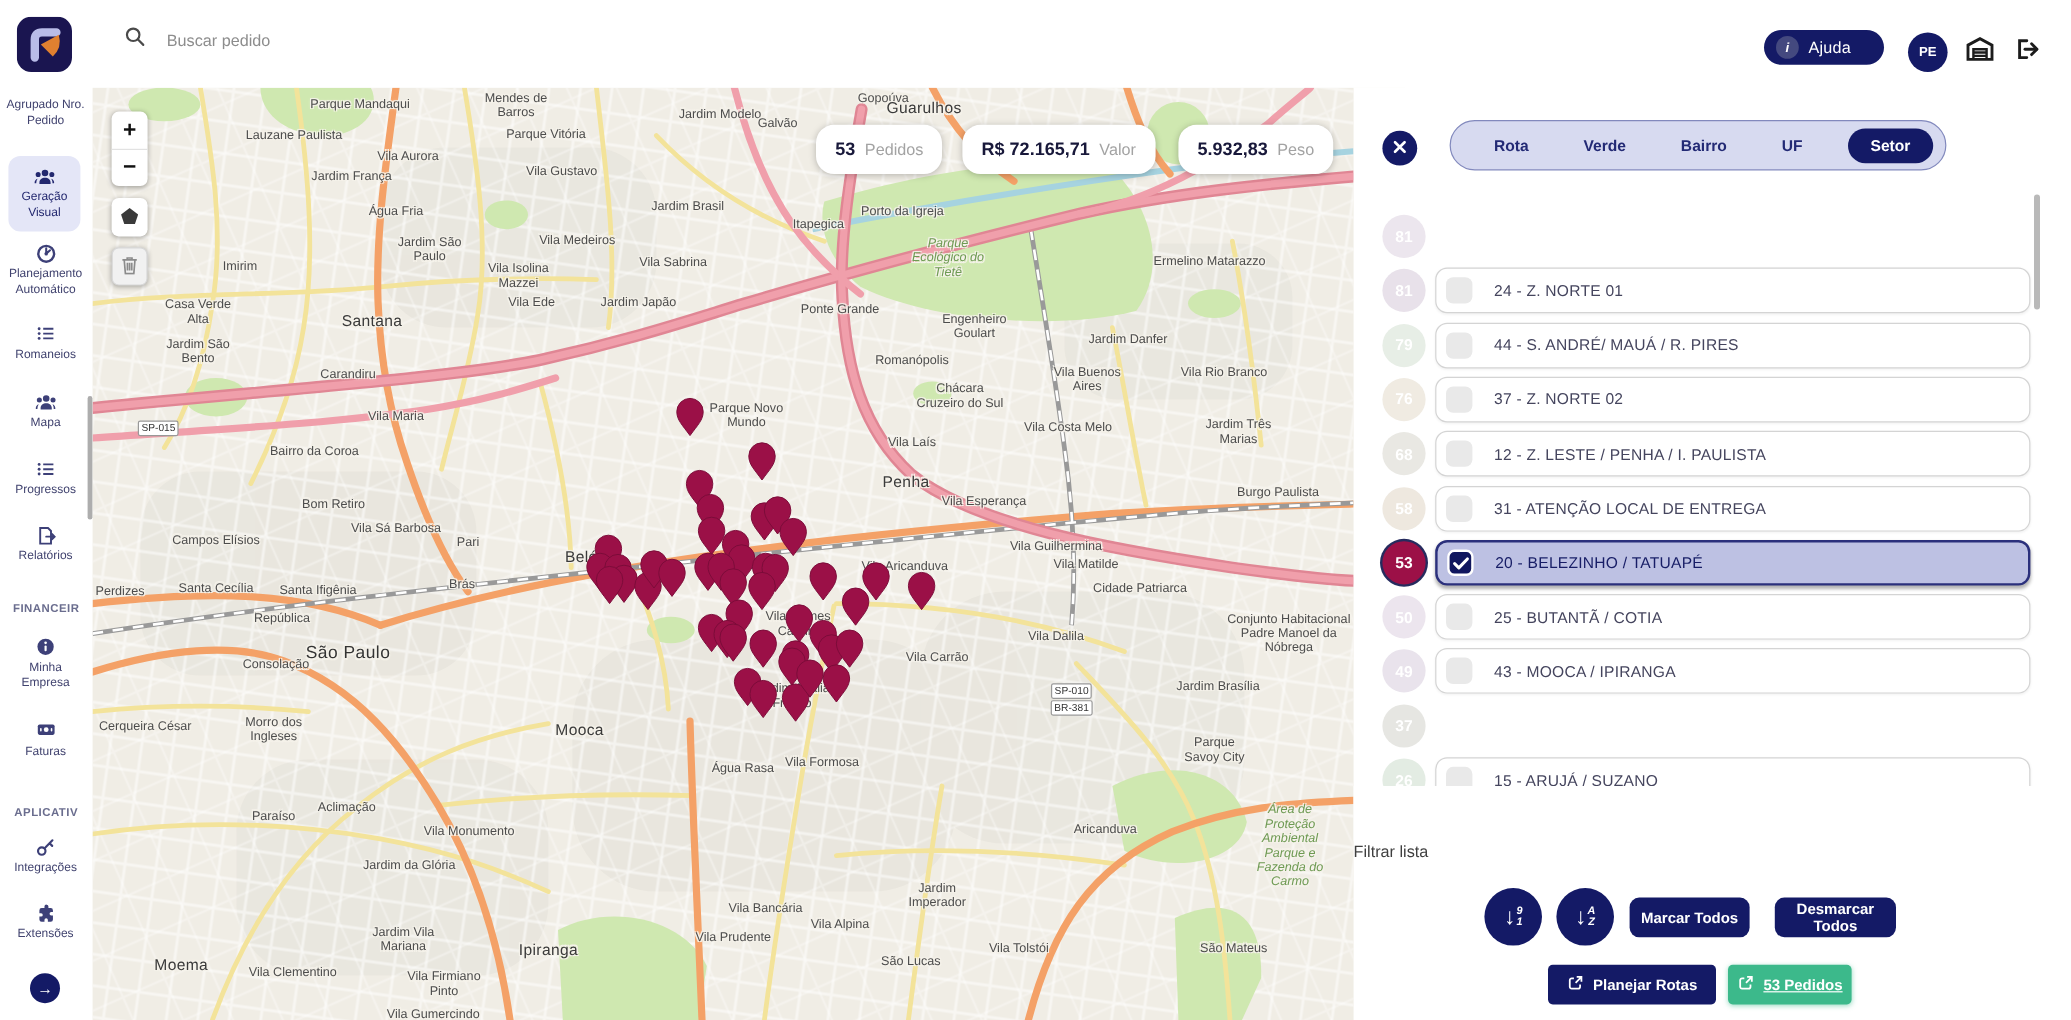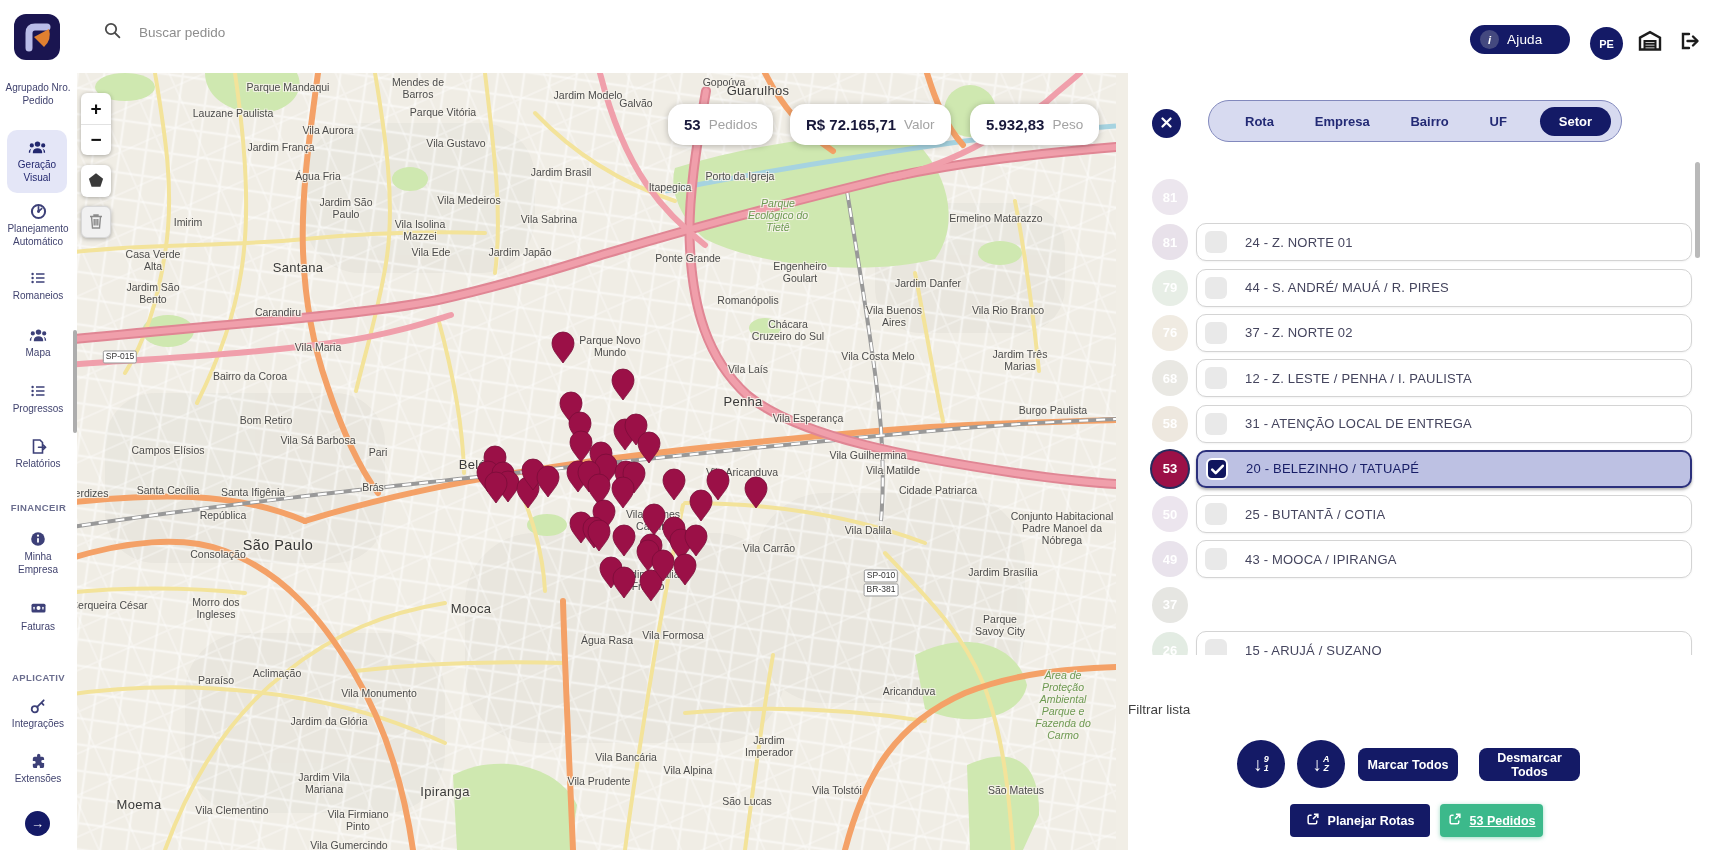--- a/index.html
+++ b/index.html
@@ -30,21 +30,21 @@
   .side-item .s-icon{display:block;margin:0 auto 3px auto;height:17px;color:#3d4078;}
   .side-item.sel{left:7px;width:60px;background:#e4e6f7;border-radius:10px;padding:9px 0;color:#23286f;}
   .side-item.sel .s-icon{color:#23286f;}
   .side-header{position:absolute;left:0;width:77px;text-align:center;color:#6a6d8e;font-size:9.5px;
     font-weight:700;letter-spacing:.4px;}
   .side-scroll{position:absolute;left:73px;top:257px;width:4px;height:103px;background:#adadad;border-radius:2px;}
   .collapse-btn{position:absolute;left:25px;top:738px;width:25px;height:25px;border-radius:50%;background:#141a66;
     color:#fff;border:none;font-size:13px;display:flex;align-items:center;justify-content:center;cursor:pointer;}
 
   
-  .map{position:absolute;left:65px;top:73px;width:1094px;height:777px;background:#f1eee6;overflow:hidden;z-index:1;}
+  .map{position:absolute;left:77px;top:73px;width:1094px;height:777px;background:#f1eee6;overflow:hidden;z-index:1;}
   .map svg.base{position:absolute;left:0;top:0;z-index:1;}
   .map-labels{position:absolute;left:0;top:0;width:100%;height:100%;z-index:3;}
   .mlbl{position:absolute;transform:translate(-50%,-50%);font-size:10.5px;color:#4c4c4c;white-space:nowrap;
     text-align:center;line-height:1.15;
     text-shadow:1px 1px 0 #f5f2ea,-1px -1px 0 #f5f2ea,1px -1px 0 #f5f2ea,-1px 1px 0 #f5f2ea,0 0 3px #f5f2ea;}
   .mlbl.wrap{white-space:normal;}
   .mlbl.city{font-size:13px;color:#3a3a3a;letter-spacing:.3px;}
   .mlbl.big{font-size:14.5px;color:#333;letter-spacing:.4px;}
   .mlbl.green{color:#6e9a53;font-style:italic;text-align:center;}
   .shield{position:absolute;transform:translate(-50%,-50%);font-size:8.5px;color:#333;background:#fff;
@@ -502,21 +502,21 @@
 <div class="panel">
   <button class="close-btn">
     <span>
       <svg width="11" height="11" viewBox="0 0 11 11">
           <path d="M1.5 1.5 L9.5 9.5 M9.5 1.5 L1.5 9.5" stroke="#fff" stroke-width="2.2" stroke-linecap="round"></path>
         </svg>
     </span>
   </button>
   <div class="tabbar" id="tabbar">
       <button class="tab"><span>Rota</span></button>
-      <button class="tab"><span>Empresa</span></button>
+      <button class="tab"><span>Verde</span></button>
       <button class="tab"><span>Bairro</span></button>
       <button class="tab"><span>UF</span></button>
       <button class="tab active"><span>Setor</span></button>
     </div>
   <div class="rows" id="rows">
       <div class="row" style="top: 105px;">
     <span class="badge" style="background: rgb(236, 230, 238);">81</span>
   </div>
       <div class="row" style="top: 150.3px;">
     <span class="badge" style="background: rgb(232, 225, 234);">81</span>

